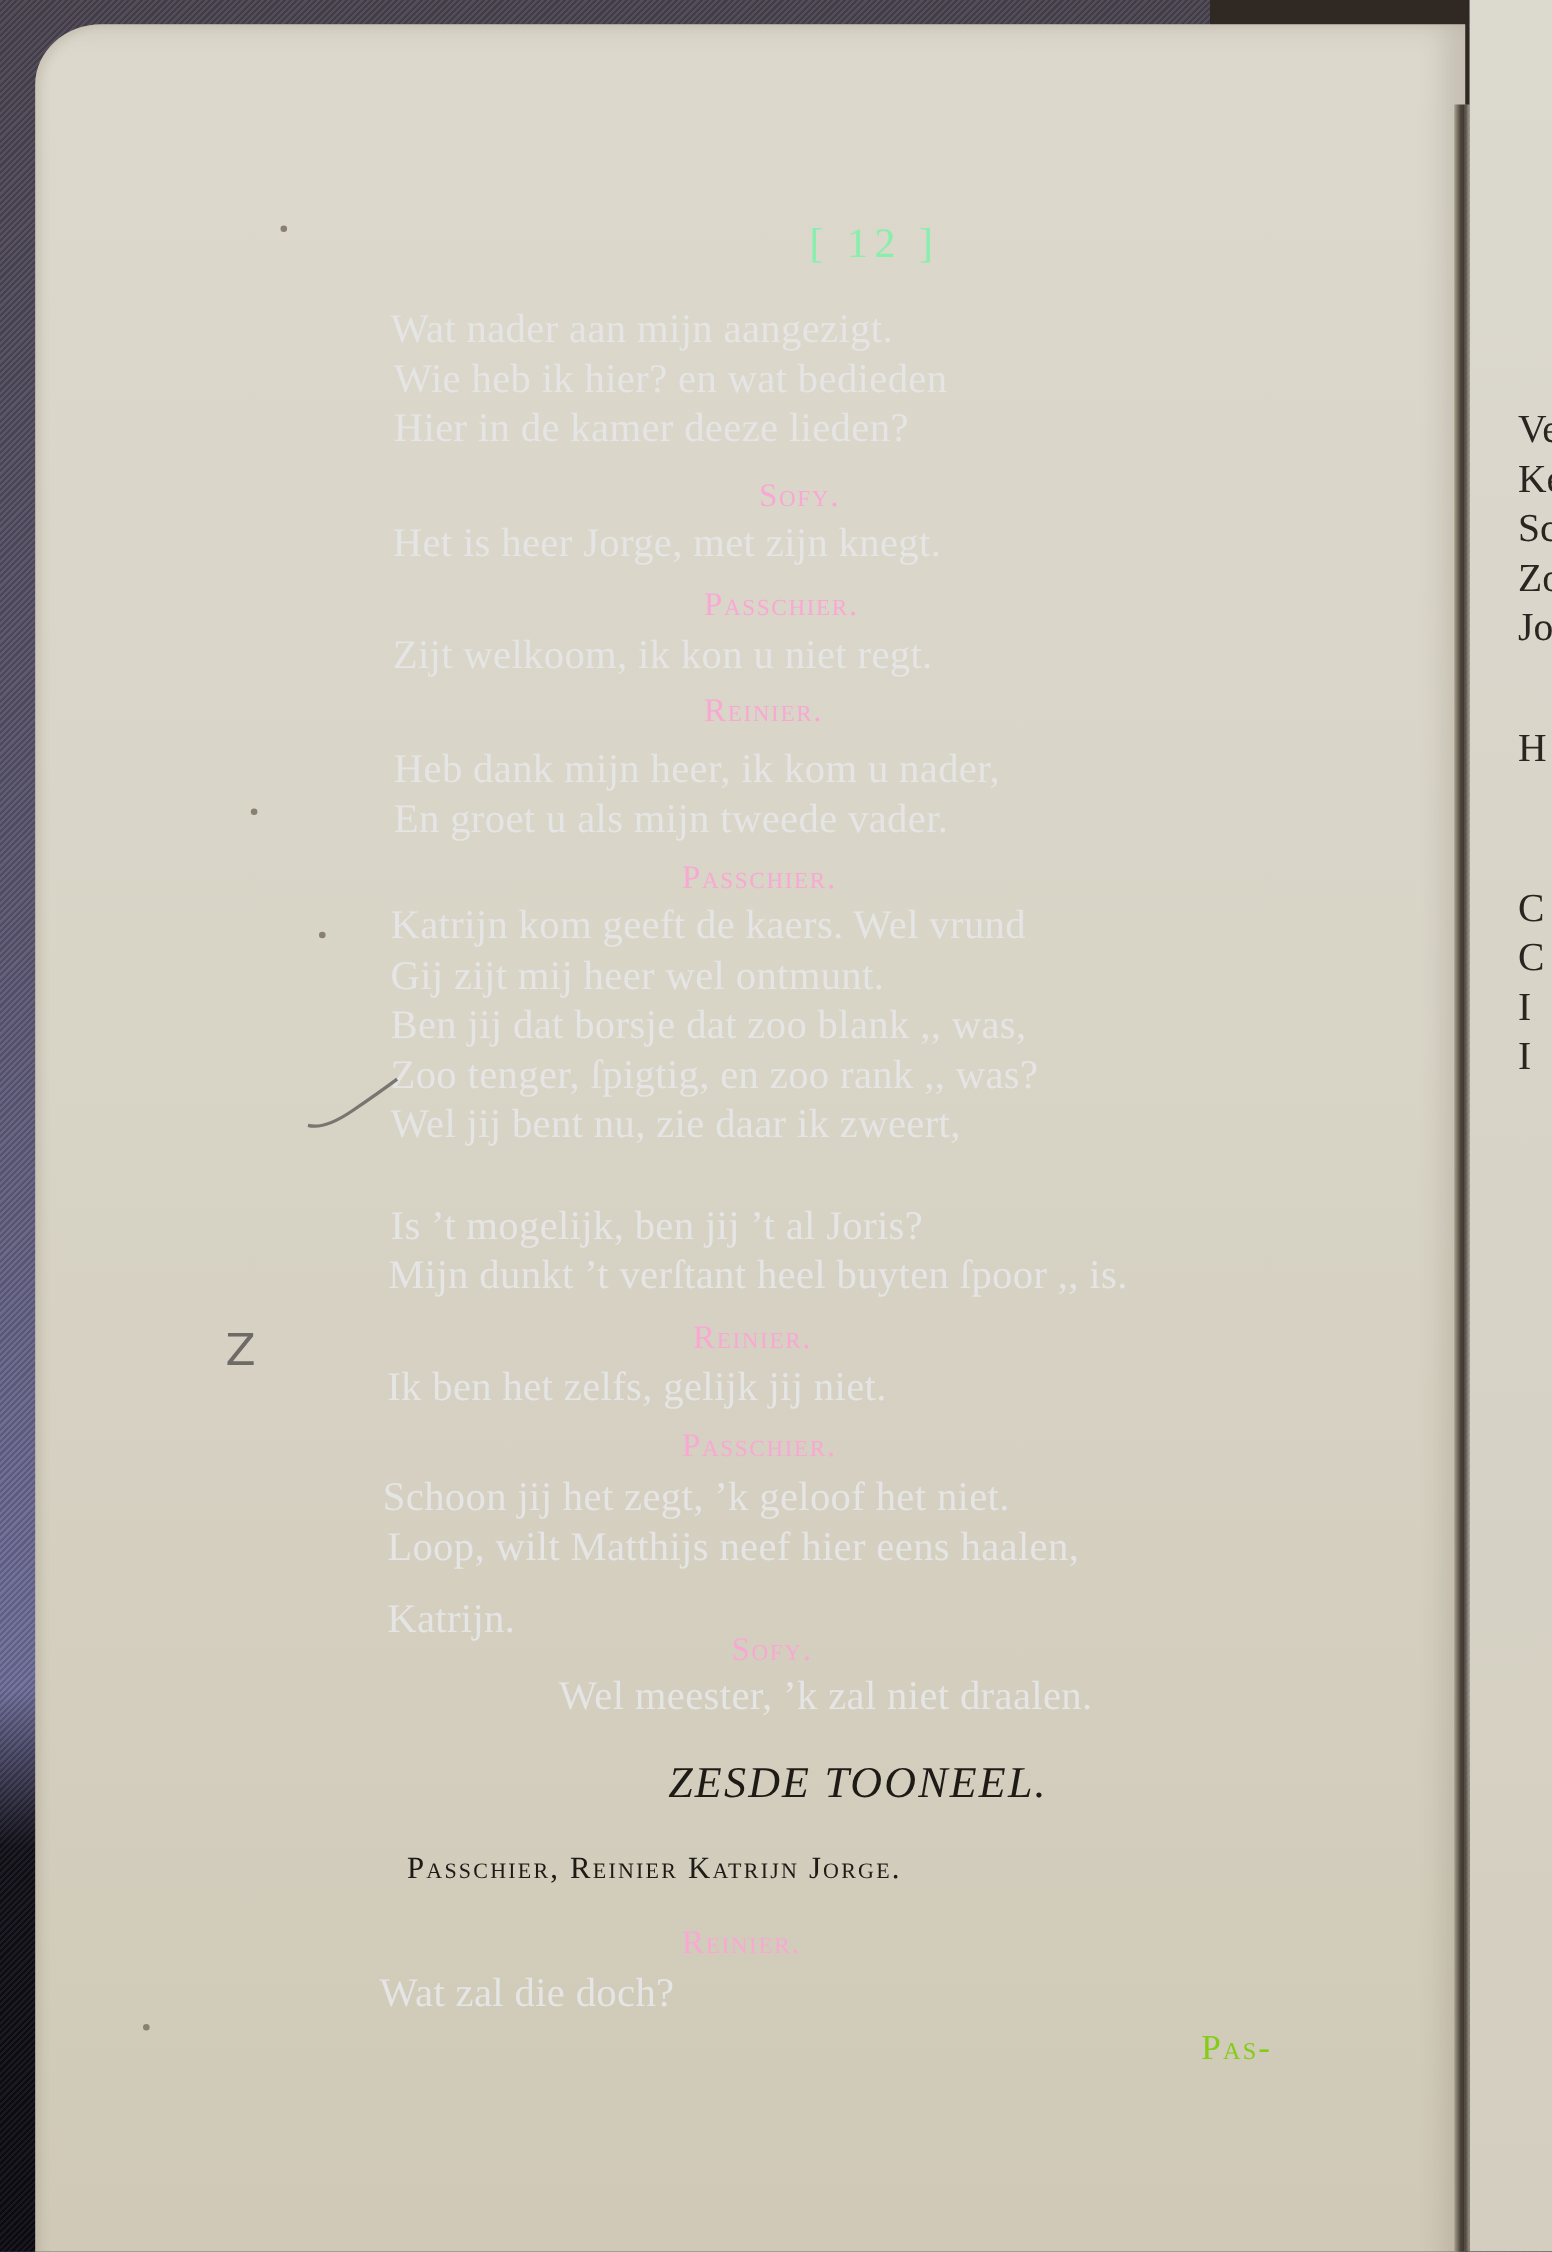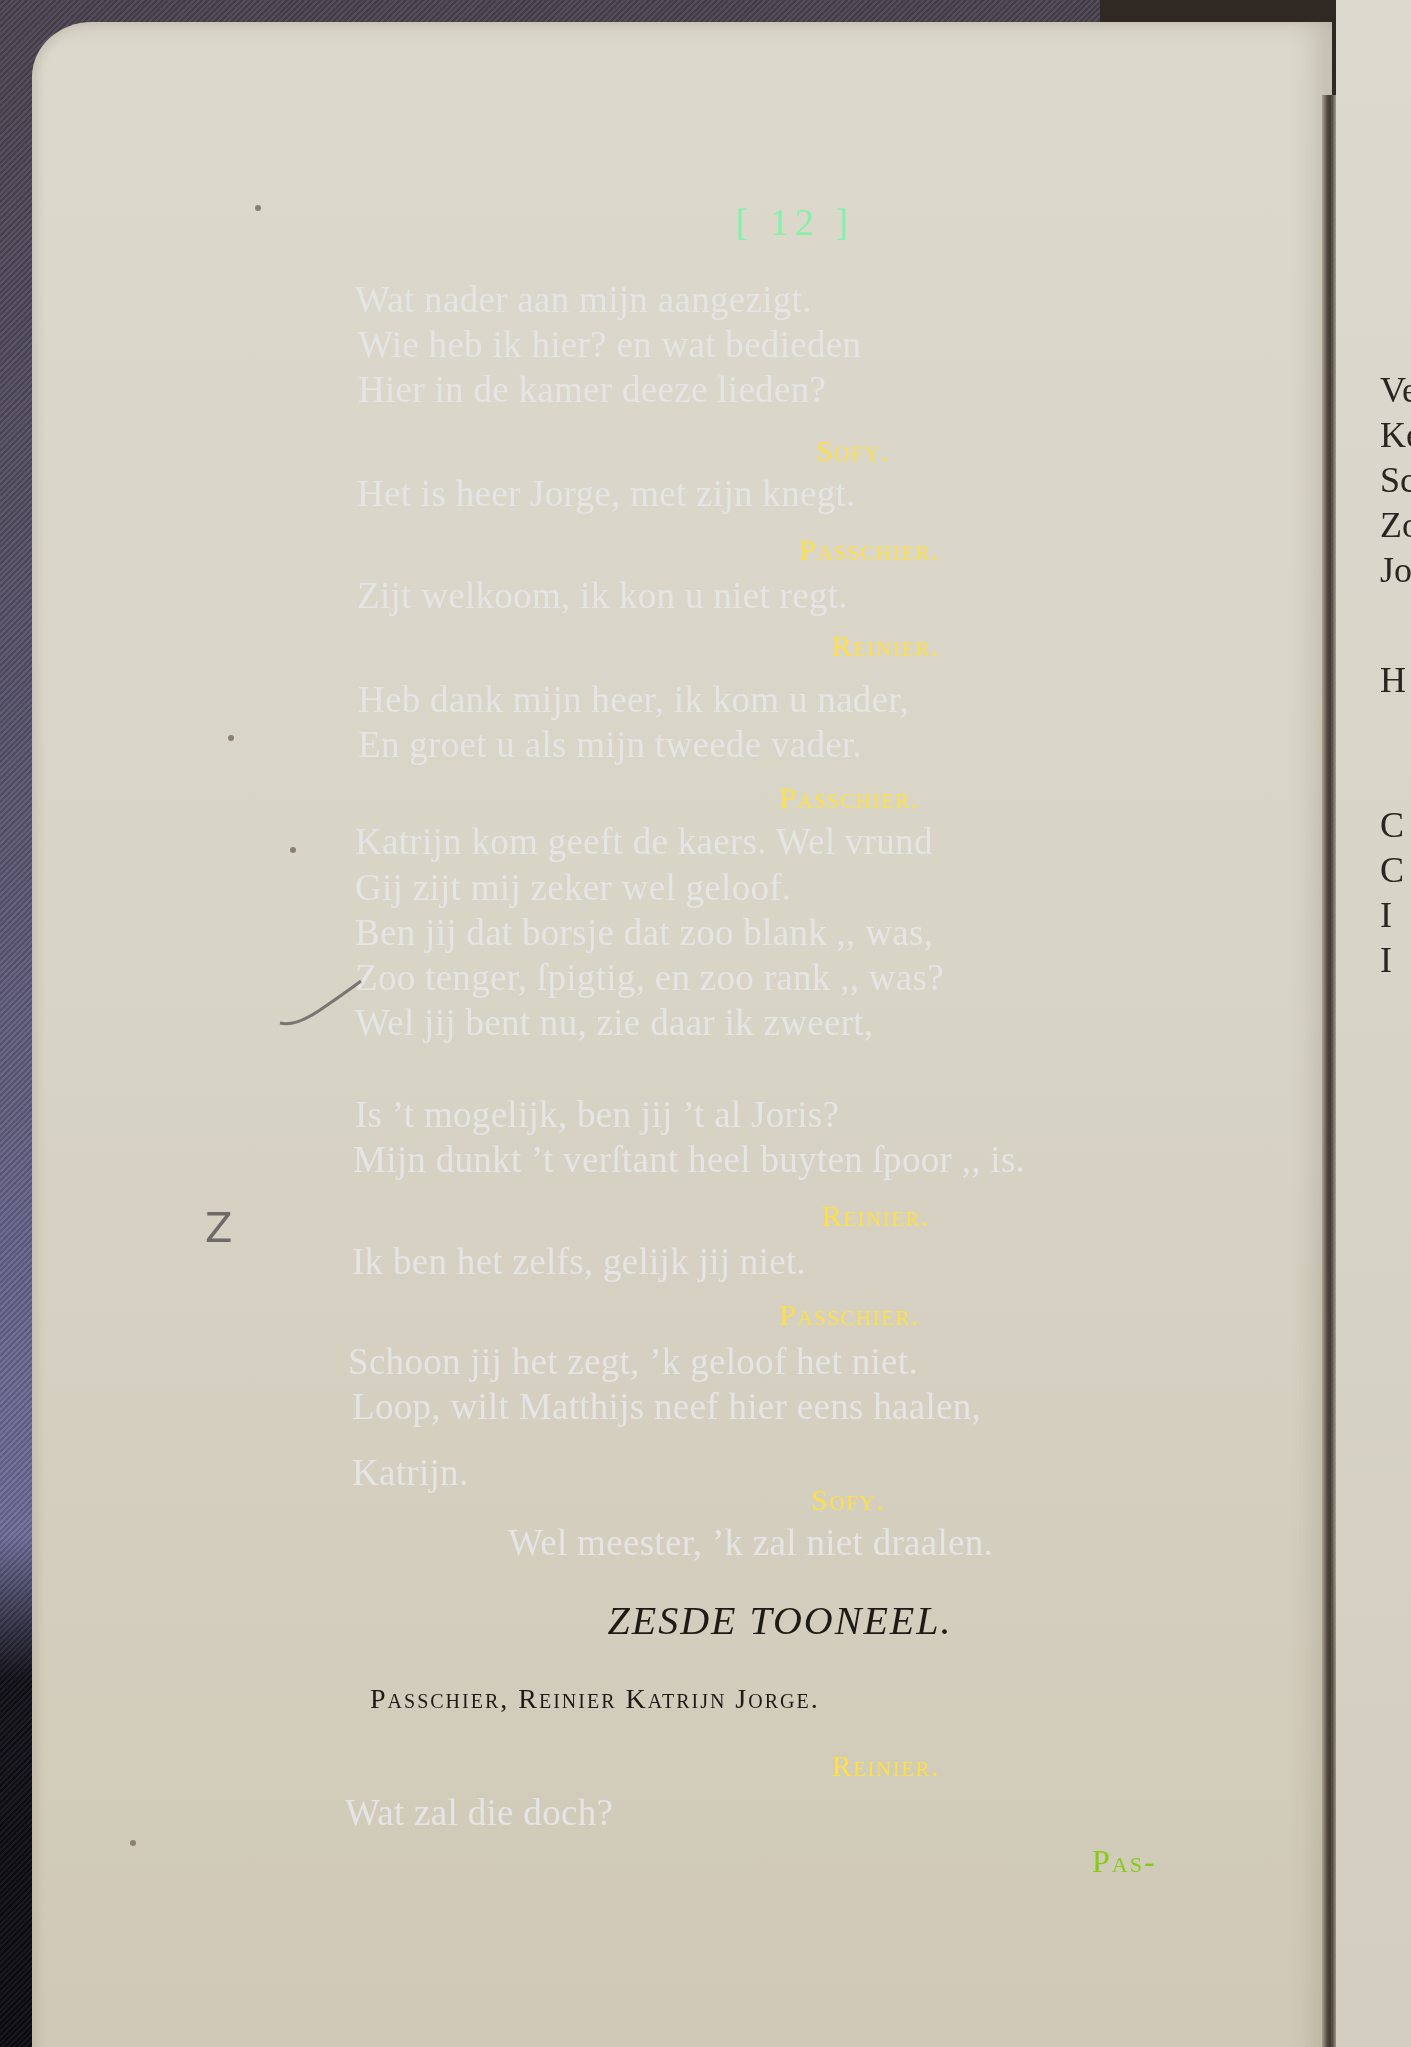--- a/index.html
+++ b/index.html
@@ -33,23 +33,23 @@
     position:absolute; left:1100px; top:0; width:236px; height:95px;
     background:#2f2823;
     border-bottom-left-radius:100% 60px;
   }
   .text-block { position:absolute; left:0; top:0; width:1411px; height:2047px; }
   .line {
     position:absolute; white-space:nowrap; color:#e5e5e5;
     font-size:37px; line-height:40px; letter-spacing:0.3px;
   }
   .speaker {
-    position:absolute; white-space:nowrap; color:#fde047;
+    position:absolute; white-space:nowrap; color:#f9a8d4;
     font-size:30px; line-height:36px; font-variant:small-caps; letter-spacing:1.5px;
-    text-align:right;
+    text-align:left;
   }
   .pagenum {
     position:absolute; left:730px; top:200px; width:130px; text-align:center;
     font-size:38px; color:#86efac; letter-spacing:6px;
   }
   .scene {
     position:absolute; left:500px; top:1597px; width:560px; text-align:center;
     font-style:italic; font-size:40px; letter-spacing:2px; color:#1e1b17;
   }
   .cast {
@@ -85,21 +85,21 @@
   <div class="line" style="left:358px;top:370px;">Hier in de kamer deeze lieden?</div>
   <div class="speaker" style="left:690px;top:433px;width:200px;">Sofy.</div>
   <div class="line" style="left:357px;top:474px;">Het is heer Jorge, met zijn knegt.</div>
   <div class="speaker" style="left:640px;top:532px;width:300px;">Passchier.</div>
   <div class="line" style="left:357px;top:576px;">Zijt welkoom, ik kon u niet regt.</div>
   <div class="speaker" style="left:640px;top:628px;width:300px;">Reinier.</div>
   <div class="line" style="left:358px;top:680px;">Heb dank mijn heer, ik kom u nader,</div>
   <div class="line" style="left:358px;top:725px;">En groet u als mijn tweede vader.</div>
   <div class="speaker" style="left:620px;top:780px;width:300px;">Passchier.</div>
   <div class="line" style="left:355px;top:822px;">Katrijn kom geeft de kaers.   Wel vrund</div>
-  <div class="line" style="left:355px;top:868px;">Gij zijt mij zeker wel geloof.</div>
+  <div class="line" style="left:355px;top:868px;">Gij zijt mij heer wel ontmunt.</div>
   <div class="line" style="left:355px;top:913px;">Ben jij dat borsje dat zoo blank ,, was,</div>
   <div class="line" style="left:355px;top:958px;">Zoo tenger, ſpigtig, en zoo rank ,, was?</div>
   <div class="line" style="left:355px;top:1003px;">Wel jij bent nu, zie daar ik zweert,</div>
   <div class="line" style="left:355px;top:1095px;">Is ’t mogelijk, ben jij ’t al Joris?</div>
   <div class="line" style="left:353px;top:1140px;">Mijn dunkt ’t verſtant heel buyten ſpoor ,, is.</div>
   <div class="speaker" style="left:630px;top:1198px;width:300px;">Reinier.</div>
   <div class="line" style="left:352px;top:1242px;">Ik ben het zelfs, gelijk jij niet.</div>
   <div class="speaker" style="left:620px;top:1297px;width:300px;">Passchier.</div>
   <div class="line" style="left:348px;top:1342px;">Schoon jij het zegt, ’k geloof het niet.</div>
   <div class="line" style="left:352px;top:1387px;">Loop, wilt Matthijs neef hier eens haalen,</div>

